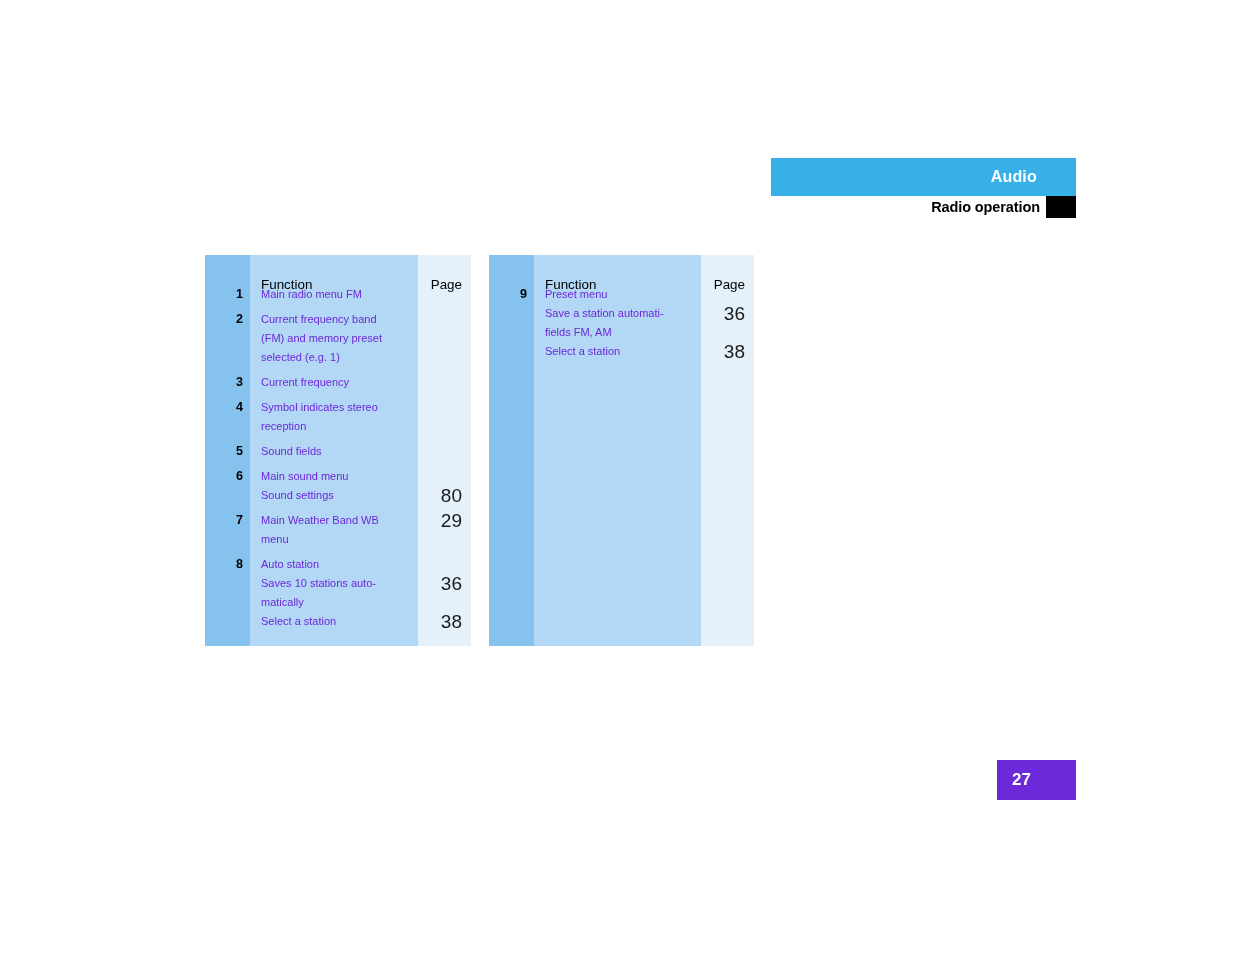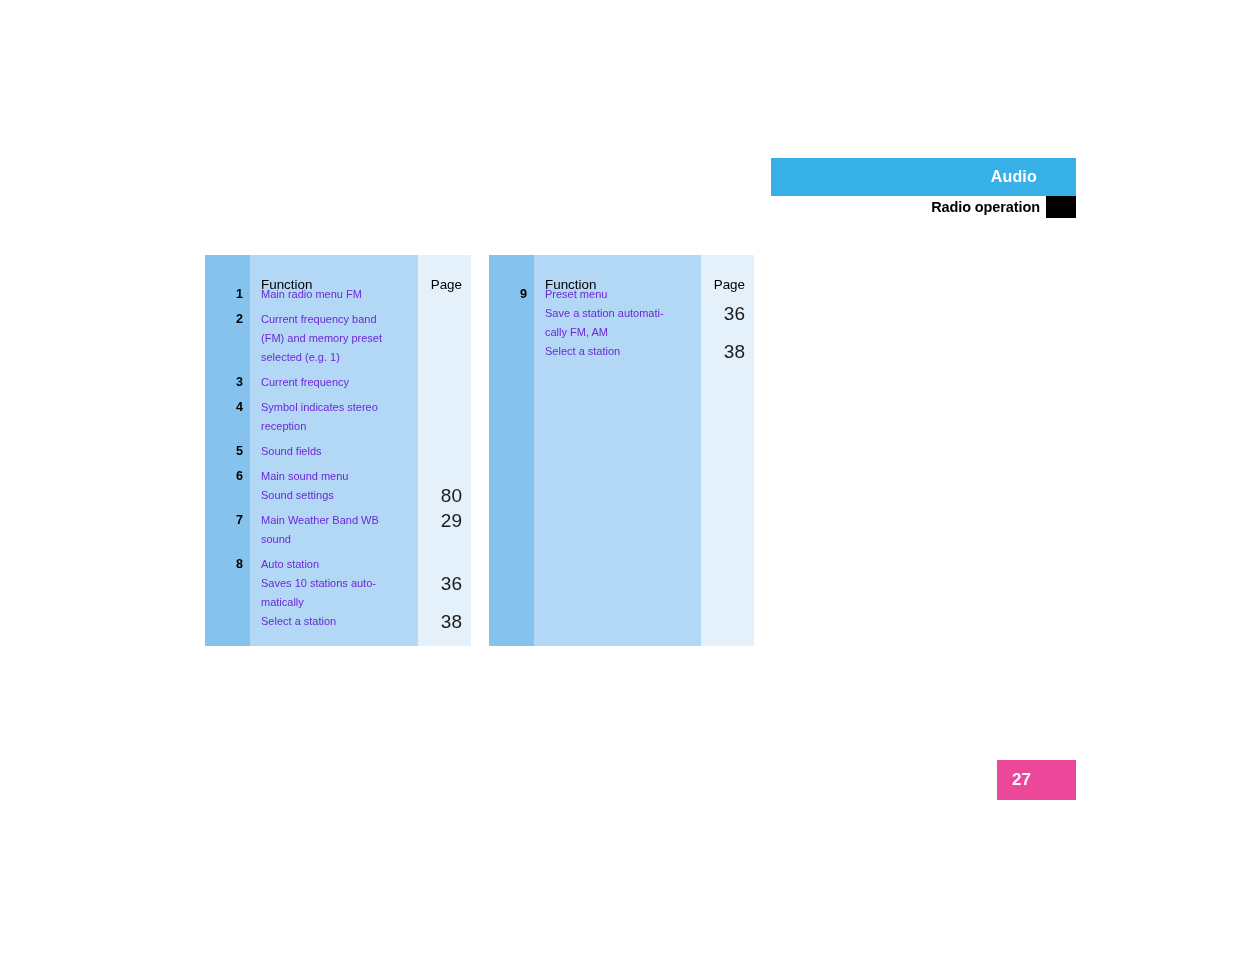--- a/index.html
+++ b/index.html
@@ -142,21 +142,21 @@
     color: #1a1a1a;
   }
 
   
   #page-number-box {
     position: absolute;
     left: 997px;
     top: 760px;
     width: 79px;
     height: 40px;
-    background: #ec4899;
+    background: #6d28d9;
   }
   #page-number-box .pageno {
     position: absolute;
     left: 15px;
     top: 10px;
     color: #ffffff;
     font-size: 17px;
     font-weight: bold;
     line-height: 20px;
   }
@@ -206,21 +206,21 @@
         </div>
         <div class="fn-block" style="top: 187px;">
           <div>Sound fields</div>
         </div>
         <div class="fn-block" style="top: 212px;">
           <div>Main sound menu</div>
           <div>Sound settings</div>
         </div>
         <div class="fn-block" style="top: 256px;">
           <div>Main Weather Band WB</div>
-          <div>sound</div>
+          <div>menu</div>
         </div>
         <div class="fn-block" style="top: 300px;">
           <div>Auto station</div>
           <div>Saves 10 stations auto-</div>
           <div>matically</div>
           <div>Select a station</div>
         </div>
       </div>
   </div>
   <div class="col-page">
@@ -239,21 +239,21 @@
     <div class="rowset">
         <span class="idx-num" style="top: 30px;">9</span>
       </div>
   </div>
   <div class="col-function">
     <div class="rowset">
       <span class="hdr-cell hdr-function">Function</span>
     <div class="fn-block" style="top: 30px;">
           <div>Preset menu</div>
           <div>Save a station automati-</div>
-          <div>cally FM, AM</div>
+          <div>fields FM, AM</div>
           <div>Select a station</div>
         </div>
       </div>
   </div>
   <div class="col-page">
     <div class="rowset">
       <span class="hdr-cell hdr-page">Page</span>
     <span class="pg-num" style="top: 49px;">36</span>
         <span class="pg-num" style="top: 87px;">38</span>
       </div>

